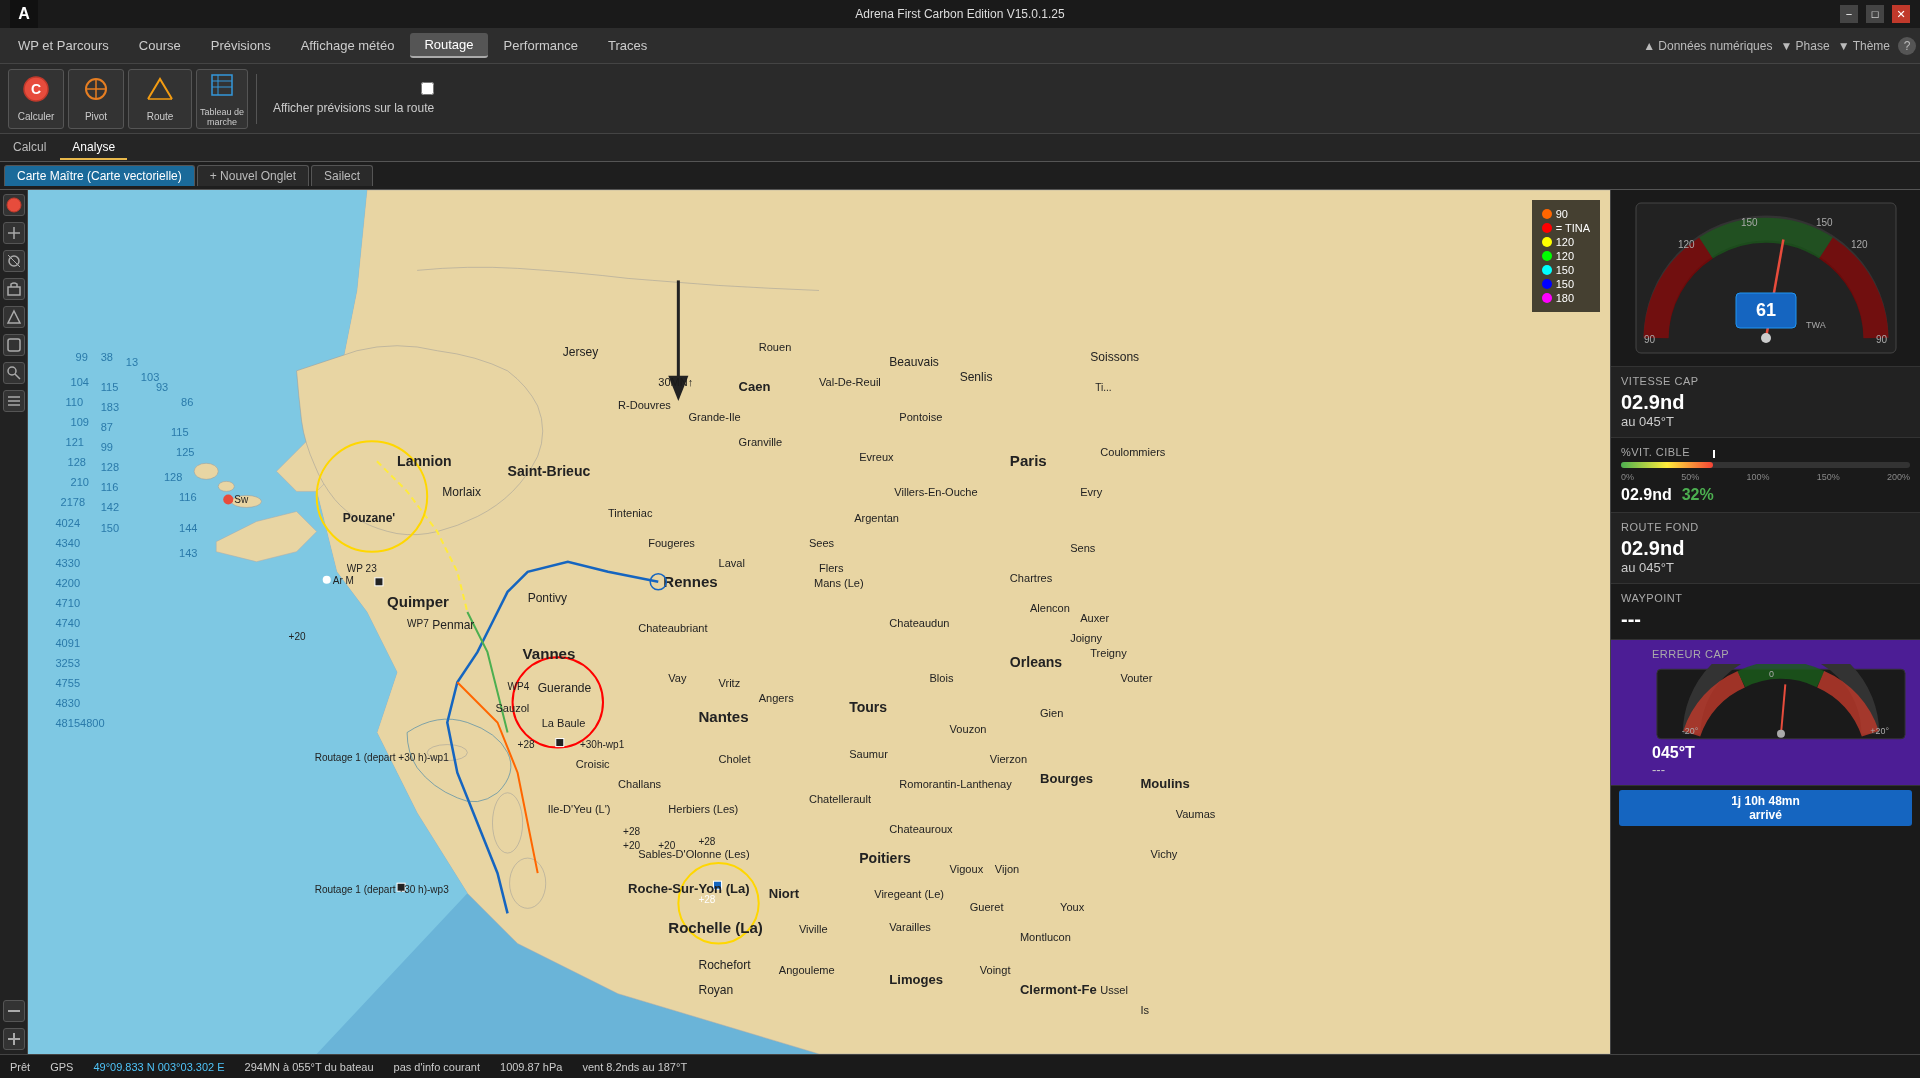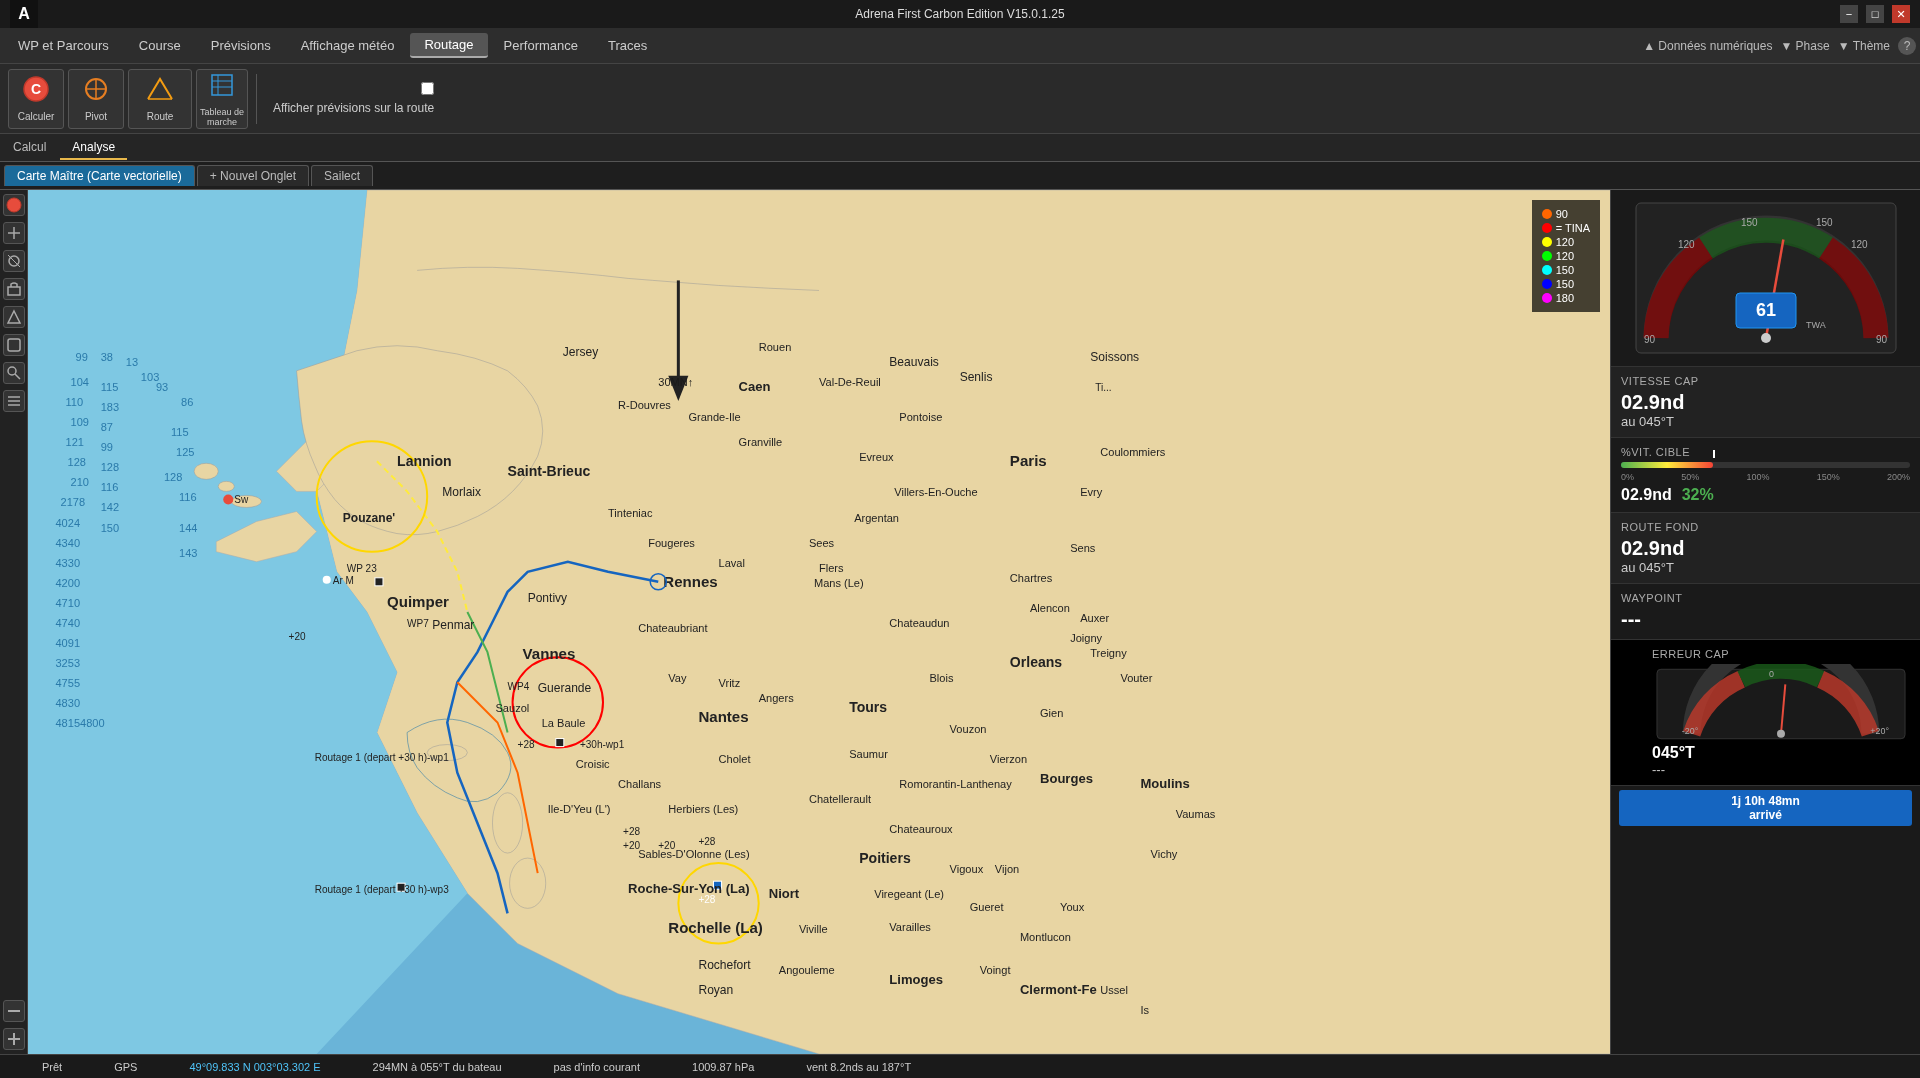--- a/index.html
+++ b/index.html
@@ -77,21 +77,21 @@
     #right-panel {
       width: 310px; background: #1a1a1a; border-left: 1px solid #444; display: flex; flex-direction: column;
       overflow-y: auto;
     }
 
     
     #statusbar {
       height: 24px; background: #1a1a1a; display: flex; align-items: center; padding: 0 10px; gap: 20px;
       font-size: 11px; color: #ccc; border-top: 1px solid #444; position: absolute; bottom: 0; width: 100%;
     }
-    .status-item { display: flex; gap: 4px; align-items: center; margin-left: 32px; }
+    .status-item { display: flex; gap: 4px; align-items: center; }
     .status-highlight { color: #4fc3f7; }
 
     
     .instrument-panel { padding: 8px 10px; border-bottom: 1px solid #333; }
     .inst-title { font-size: 11px; color: #aaa; margin-bottom: 4px; letter-spacing: 0.5px; }
     .inst-value { font-size: 20px; font-weight: bold; color: #fff; }
     .inst-sub { font-size: 13px; color: #ccc; }
 
     
     .vit-bar { height: 6px; background: #333; margin: 4px 0; border-radius: 3px; position: relative; }
@@ -571,21 +571,21 @@
       <div class="inst-title">ROUTE FOND</div>
       <div class="inst-value">02.9nd</div>
       <div class="inst-sub">au 045°T</div>
     </div>
 
     <div class="instrument-panel" style="background:#1a1a1a;">
       <div class="inst-title">WAYPOINT</div>
       <div class="inst-value">---</div>
     </div>
 
-    <div class="instrument-panel" style="background:#000000;padding-left:41px;">
+    <div class="instrument-panel" style="background:#4c1d95;padding-left:41px;">
       <div class="inst-title">ERREUR CAP</div>
 
       <div style="display:flex;justify-content:center;">
         <svg width="260" height="80" viewBox="0 0 260 80">
           <rect x="5" y="5" width="250" height="70" rx="4" fill="#1a1a1a" stroke="#333" stroke-width="1"></rect>
 
           <path d="M40 70 A90 90 0 0 1 220 70" fill="none" stroke="#333" stroke-width="18"></path>
 
           <path d="M40 70 A90 90 0 0 1 90 15" fill="none" stroke="#c0392b" stroke-width="18" opacity="0.8"></path>
 

